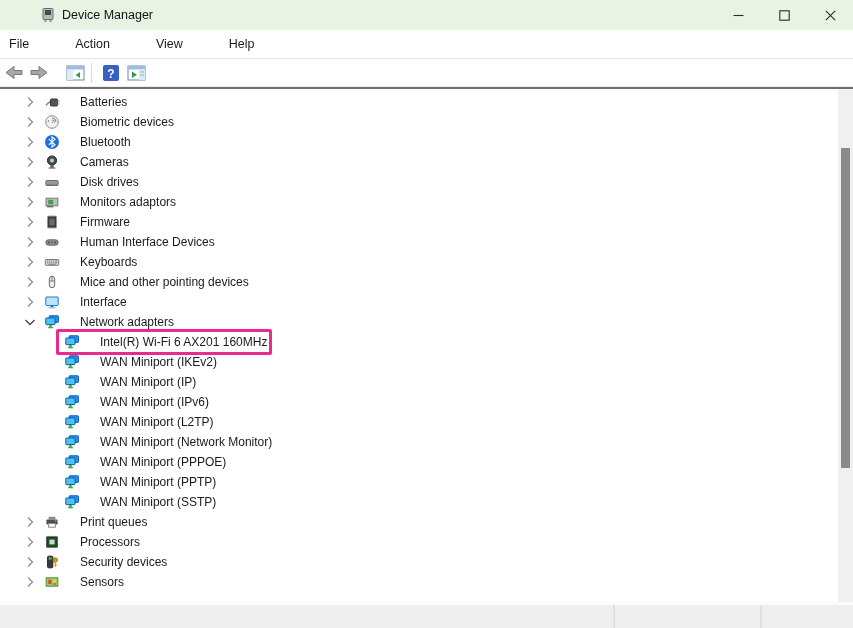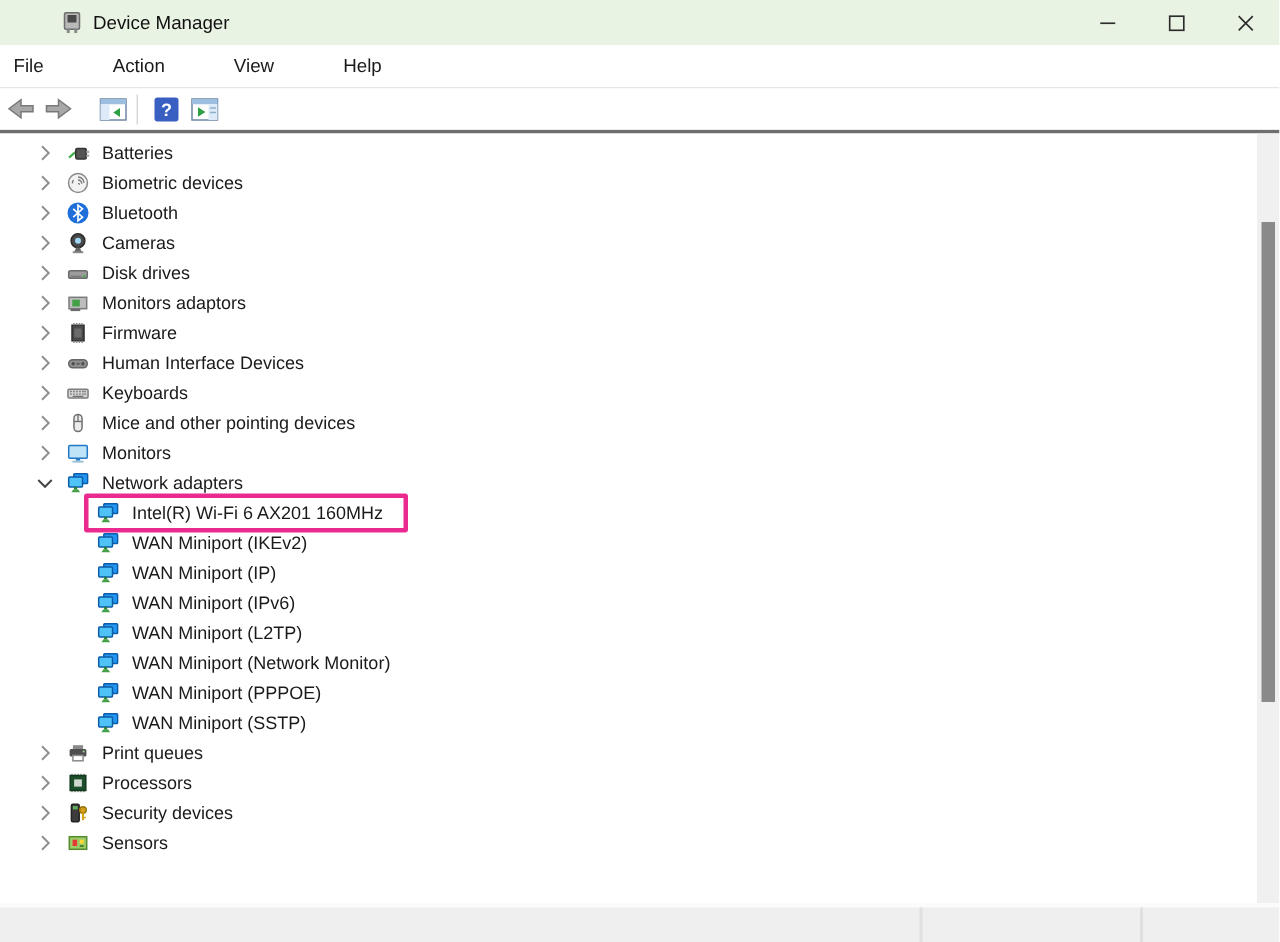--- a/index.html
+++ b/index.html
@@ -28,21 +28,21 @@
   .tb-border{height:3px;background:linear-gradient(#ececec 0 1px,#6e6e6e 1px 100%);flex:0 0 auto;}
 
   
   .content{position:relative;background:#fff;height:513px;flex:0 0 auto;overflow:hidden;}
   .tree{position:absolute;left:0;top:0;right:15px;padding-top:3px;}
   .row{display:flex;align-items:center;height:20px;position:relative;font-size:12px;white-space:nowrap;}
   .row .chev{width:16px;height:16px;margin-left:22px;flex:0 0 auto;display:flex;align-items:center;justify-content:center;}
   .row.l1 .chev{margin-left:42px;}
   .row .icon{width:16px;height:16px;margin-left:6px;flex:0 0 auto;}
   .row .icon svg{display:block;}
-  .row .label{margin-left:8px;}
+  .row .label{margin-left:20px;}
   .row.highlighted::before{content:"";position:absolute;left:56px;top:-3px;width:210px;height:20px;
       border:3px solid var(--hl,#ea2a8f);border-radius:2px;pointer-events:none;}
 
   
   .scrollbar{position:absolute;top:0;right:0;width:15px;height:513px;background:#f0f0f0;}
   .scroll-thumb{position:absolute;left:3px;width:9px;top:59px;height:320px;background:#8a8a8a;}
 
   
   .footer{height:26px;background:#efefef;border-top:3px solid #fbfbfb;position:relative;flex:1 1 auto;}
   .footer .vdiv{position:absolute;top:0;bottom:0;width:2px;background:#e0e0e0;}
@@ -289,21 +289,21 @@
               <path d="M6 3.5 10.5 8 6 12.5" fill="none" stroke="#8f8f8f" stroke-width="1.3"></path>
             </svg>
           </span>
           <span class="icon">
             <svg width="16" height="16" viewBox="0 0 16 16">
               <rect x="1.8" y="3" width="12.4" height="8.5" rx="0.8" fill="#bfe3f7" stroke="#1f78c8"></rect>
               <rect x="6.6" y="11.5" width="2.8" height="1.6" fill="#1f78c8"></rect>
               <rect x="4.3" y="13.1" width="7.4" height="1.3" fill="#9ac0d8"></rect>
             </svg>
           </span>
-          <span class="label">Monitors</span>
+          <span class="label">Interface</span>
         </div>
         <div class="row l0">
           <span class="chev">
             <svg width="16" height="16" viewBox="0 0 16 16">
               <path d="M3.5 6 8 10.5 12.5 6" fill="none" stroke="#444" stroke-width="1.3"></path>
             </svg>
           </span>
           <span class="icon">
             <svg width="16" height="16" viewBox="0 0 16 16">
               <rect x="5.2" y="1.8" width="9.2" height="6.6" rx="0.6" fill="#2196f3" stroke="#0d5ca8"></rect>
@@ -390,20 +390,32 @@
           <span class="chev"></span>
           <span class="icon">
             <svg width="16" height="16" viewBox="0 0 16 16">
               <rect x="5.2" y="1.8" width="9.2" height="6.6" rx="0.6" fill="#2196f3" stroke="#0d5ca8"></rect>
               <rect x="1.8" y="4" width="9.2" height="6.6" rx="0.6" fill="#4fc3f7" stroke="#0d5ca8"></rect>
               <rect x="5.4" y="10.6" width="2" height="1.6" fill="#2e7d32"></rect>
               <path d="M3.6 14.2l1.4-2h3l1.4 2z" fill="#43a047"></path>
             </svg>
           </span>
           <span class="label">WAN Miniport (PPPOE)</span>
+        </div>
+        <div class="row l1">
+          <span class="chev"></span>
+          <span class="icon">
+            <svg width="16" height="16" viewBox="0 0 16 16">
+              <rect x="5.2" y="1.8" width="9.2" height="6.6" rx="0.6" fill="#2196f3" stroke="#0d5ca8"></rect>
+              <rect x="1.8" y="4" width="9.2" height="6.6" rx="0.6" fill="#4fc3f7" stroke="#0d5ca8"></rect>
+              <rect x="5.4" y="10.6" width="2" height="1.6" fill="#2e7d32"></rect>
+              <path d="M3.6 14.2l1.4-2h3l1.4 2z" fill="#43a047"></path>
+            </svg>
+          </span>
+          <span class="label">WAN Miniport (PPTP)</span>
         </div>
         <div class="row l1">
           <span class="chev"></span>
           <span class="icon">
             <svg width="16" height="16" viewBox="0 0 16 16">
               <rect x="5.2" y="1.8" width="9.2" height="6.6" rx="0.6" fill="#2196f3" stroke="#0d5ca8"></rect>
               <rect x="1.8" y="4" width="9.2" height="6.6" rx="0.6" fill="#4fc3f7" stroke="#0d5ca8"></rect>
               <rect x="5.4" y="10.6" width="2" height="1.6" fill="#2e7d32"></rect>
               <path d="M3.6 14.2l1.4-2h3l1.4 2z" fill="#43a047"></path>
             </svg>

